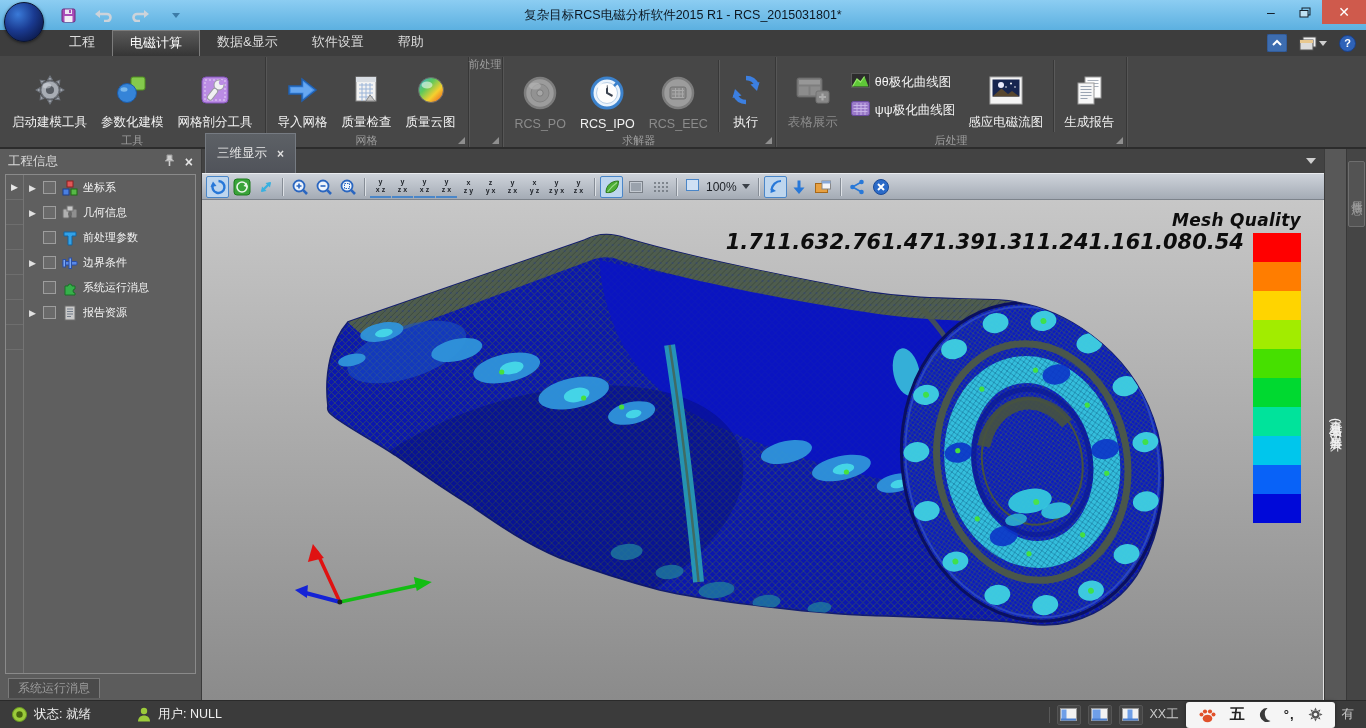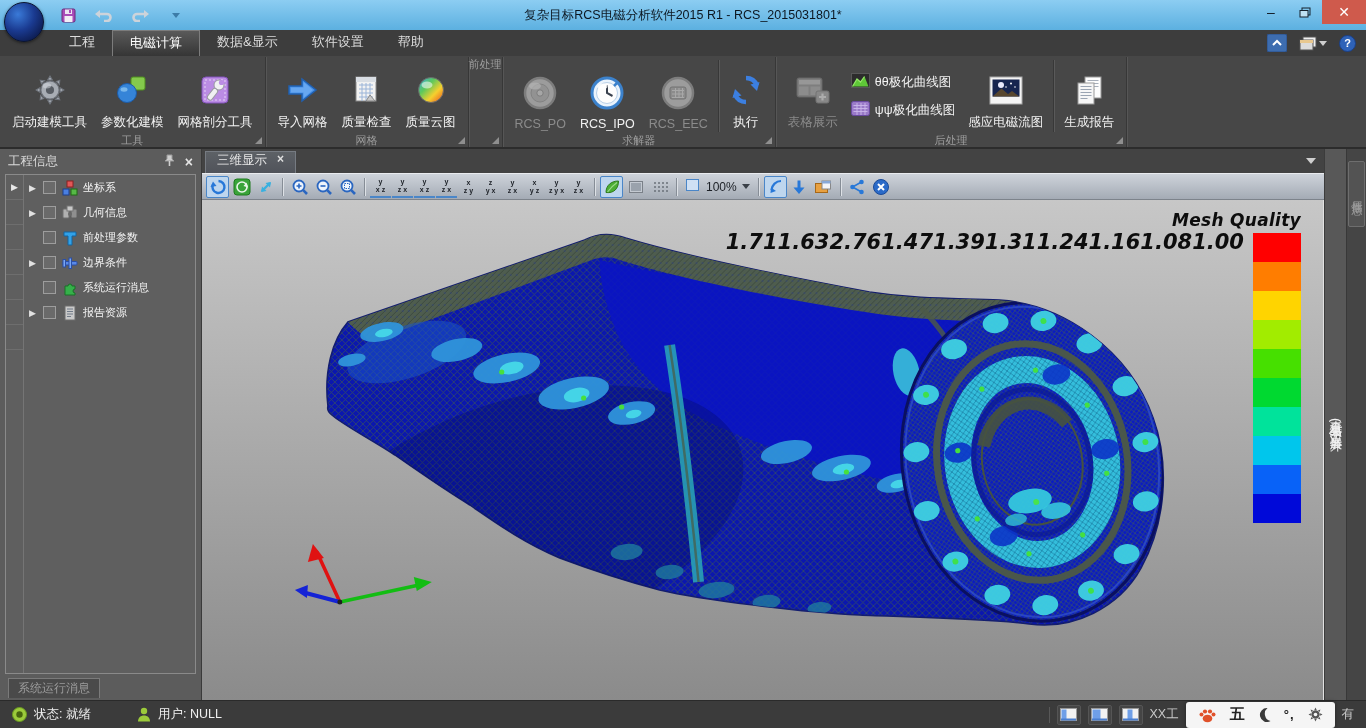--- a/index.html
+++ b/index.html
@@ -56,22 +56,22 @@
   .trow{height:25px;display:flex;align-items:center;gap:5px;padding-left:3px}
   .trow .arr{width:11px;font-size:9px;color:#e2e2e2;text-align:center}
   .trow .cb{width:13px;height:13px;border:1px solid #9d9d9d;background:#6a6a6a;flex:none}
   .trow .ticon{width:17px;height:17px;display:flex;align-items:center;justify-content:center;flex:none}
   .trow .lbl{color:#f5f5f5;font-size:11px;white-space:nowrap}
   .messages-tab{height:20px;margin:4px 8px 2px 8px;width:92px;border:1px solid #7a7a7a;border-bottom:none;color:#9c9c9c;
                 font-size:12px;display:flex;align-items:center;justify-content:center;background:#4a4a4a}
 
   .center{flex:1;display:flex;flex-direction:column;min-width:0}
   .doc-tabbar{height:24px;background:#434343;display:flex;align-items:flex-end;padding-left:3px;position:relative}
-  .doc-tab{height:22px;background:linear-gradient(#5d6166,#50535a);border:1px solid #767b82;border-bottom:none;color:#e6e6e6;
-           display:flex;align-items:flex-start;gap:10px;padding:0 11px;font-size:12.5px}
+  .doc-tab{height:40px;background:linear-gradient(#5d6166,#50535a);border:1px solid #767b82;border-bottom:none;color:#e6e6e6;
+           display:flex;align-items:center;gap:10px;padding:0 11px;font-size:12.5px}
   .doc-tab .x{font-weight:bold;font-size:12px;color:#e0e0e0}
   .tabbar-caret{position:absolute;right:8px;top:9px;width:0;height:0;border-left:5px solid transparent;border-right:5px solid transparent;border-top:6px solid #cfcfcf}
   .vtoolbar{height:27px;background:linear-gradient(#ced3da,#a4abb5);border-top:1px solid #e9ebef;border-bottom:1px solid #7d838b;
             display:flex;align-items:center;gap:1px;padding:0 4px}
   .tbtn{min-width:23px;height:22px;display:flex;align-items:center;justify-content:center;border-radius:2px;border:1px solid transparent}
   .tbtn.sel{background:#bed6ee;border-color:#4a86c8}
   .tsep{width:1px;height:18px;background:#868d96;box-shadow:1px 0 0 #dde1e6;margin:0 4px}
   .axbtn{width:21px;height:22px;font-size:7px;color:#1c2026;display:flex;flex-direction:column;align-items:center;justify-content:center;line-height:1.1;font-weight:bold}
   .axbtn.acc{border-bottom:2px solid #4a86c8}
   .zoomdd{display:flex;align-items:center;gap:5px;font-size:12px;color:#1c2026;padding:0 3px}
@@ -789,21 +789,21 @@
           <div class="legend-vals" id="legendVals">
               <span>1.71</span>
               <span>1.63</span>
               <span>2.76</span>
               <span>1.47</span>
               <span>1.39</span>
               <span>1.31</span>
               <span>1.24</span>
               <span>1.16</span>
               <span>1.08</span>
-              <span>1.00</span>
+              <span>0.54</span>
             </div>
           <div class="legend-bands" id="legendBands">
               <div class="band" style="background: rgb(255, 0, 0);"></div>
               <div class="band" style="background: rgb(255, 125, 0);"></div>
               <div class="band" style="background: rgb(255, 212, 0);"></div>
               <div class="band" style="background: rgb(162, 236, 0);"></div>
               <div class="band" style="background: rgb(70, 224, 0);"></div>
               <div class="band" style="background: rgb(0, 217, 48);"></div>
               <div class="band" style="background: rgb(0, 227, 155);"></div>
               <div class="band" style="background: rgb(0, 198, 236);"></div>

